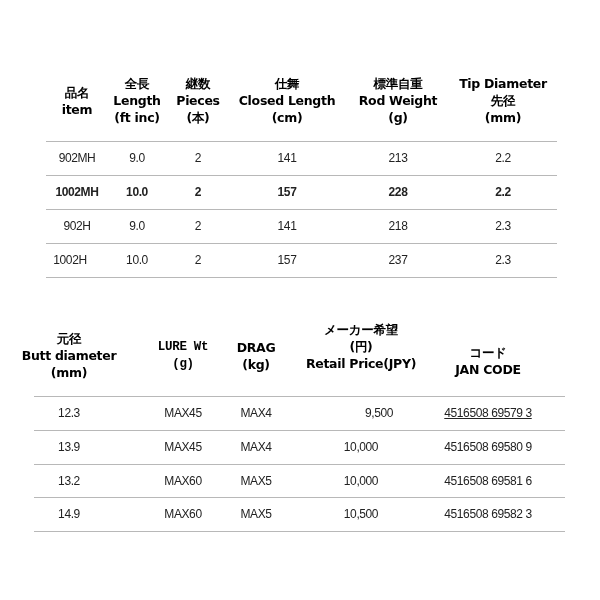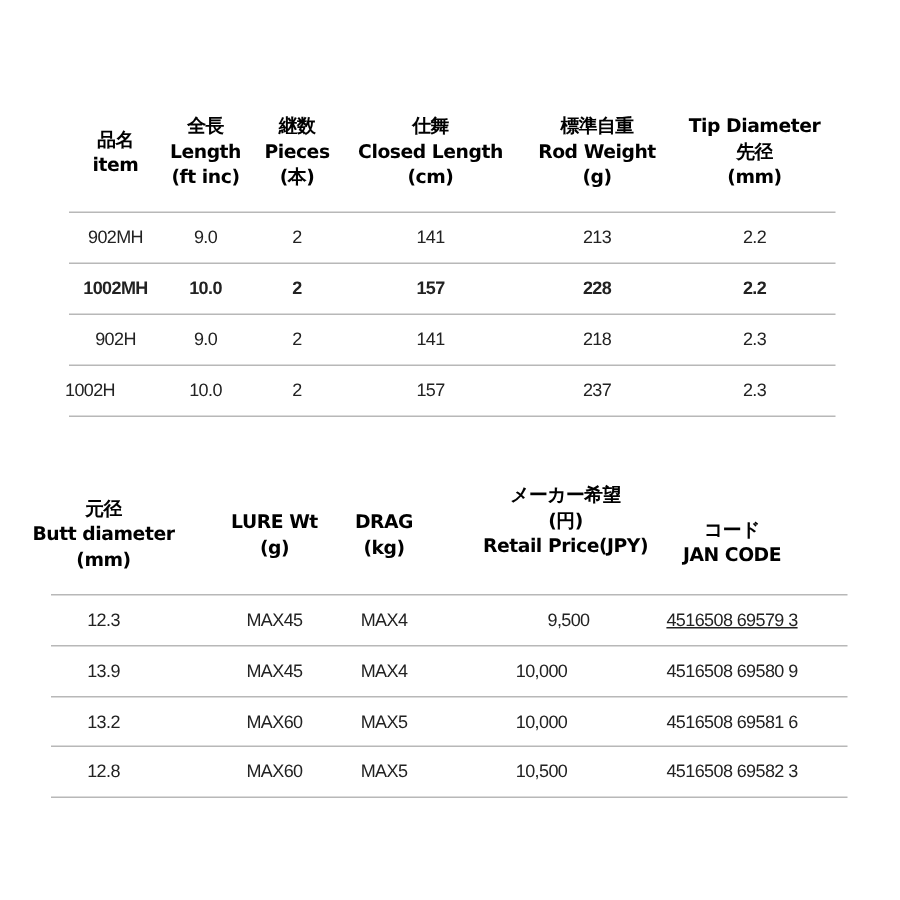--- a/index.html
+++ b/index.html
@@ -71,45 +71,45 @@
   </div>
   <div class="row" style="top:209px;">
     <div class="cell" style="left:31px;">902H</div>
     <div class="cell" style="left:91px;">9.0</div>
     <div class="cell" style="left:152px;">2</div>
     <div class="cell" style="left:241px;">141</div>
     <div class="cell" style="left:352px;">218</div>
     <div class="cell" style="left:457px;">2.3</div>
   </div>
   <div class="row last" style="top:243px;">
-    <div class="cell" style="left:14px;">1002H</div>
+    <div class="cell" style="left:24px;">1002H</div>
     <div class="cell" style="left:91px;">10.0</div>
     <div class="cell" style="left:152px;">2</div>
     <div class="cell" style="left:241px;">157</div>
     <div class="cell" style="left:352px;">237</div>
     <div class="cell" style="left:457px;">2.3</div>
   </div>
 </div>
 
 <div class="tbl" style="left:34px; top:0; width:531px; height:560px;">
   <div class="hdr" style="top:0;">
     <div class="hcell" style="left:35px; top:330px;">
       <span>元径</span>
       <span>Butt diameter</span>
       <span>(mm)</span>
     </div>
-    <div class="hcell" style="left:149px; top:339px;">
+    <div class="hcell" style="left:149px; top:339px;font-family:Liberation Mono, monospace;">
       <span>LURE Wt</span>
       <span>(g)</span>
     </div>
     <div class="hcell" style="left:222px; top:339px;">
       <span>DRAG</span>
       <span>(kg)</span>
     </div>
-    <div class="hcell" style="left:327px; top:321px;margin-left:16px;">
+    <div class="hcell" style="left:327px; top:321px;">
       <span>メーカー希望</span>
       <span>(円)</span>
       <span>Retail Price(JPY)</span>
     </div>
     <div class="hcell" style="left:454px; top:344px;">
       <span>コード</span>
       <span>JAN CODE</span>
     </div>
   </div>
 
@@ -128,19 +128,19 @@
     <div class="cell" style="left:454px;">4516508 69580 9</div>
   </div>
   <div class="row" style="top:464px;">
     <div class="cell" style="left:35px;">13.2</div>
     <div class="cell" style="left:149px;">MAX60</div>
     <div class="cell" style="left:222px;">MAX5</div>
     <div class="cell" style="left:327px;">10,000</div>
     <div class="cell" style="left:454px;">4516508 69581 6</div>
   </div>
   <div class="row last" style="top:497px;">
-    <div class="cell" style="left:35px;">12.8</div>
+    <div class="cell" style="left:35px;">14.9</div>
     <div class="cell" style="left:149px;">MAX60</div>
     <div class="cell" style="left:222px;">MAX5</div>
     <div class="cell" style="left:327px;">10,500</div>
     <div class="cell" style="left:454px;text-align:center;">4516508 69582 3</div>
   </div>
 </div>
 
 </body></html>

